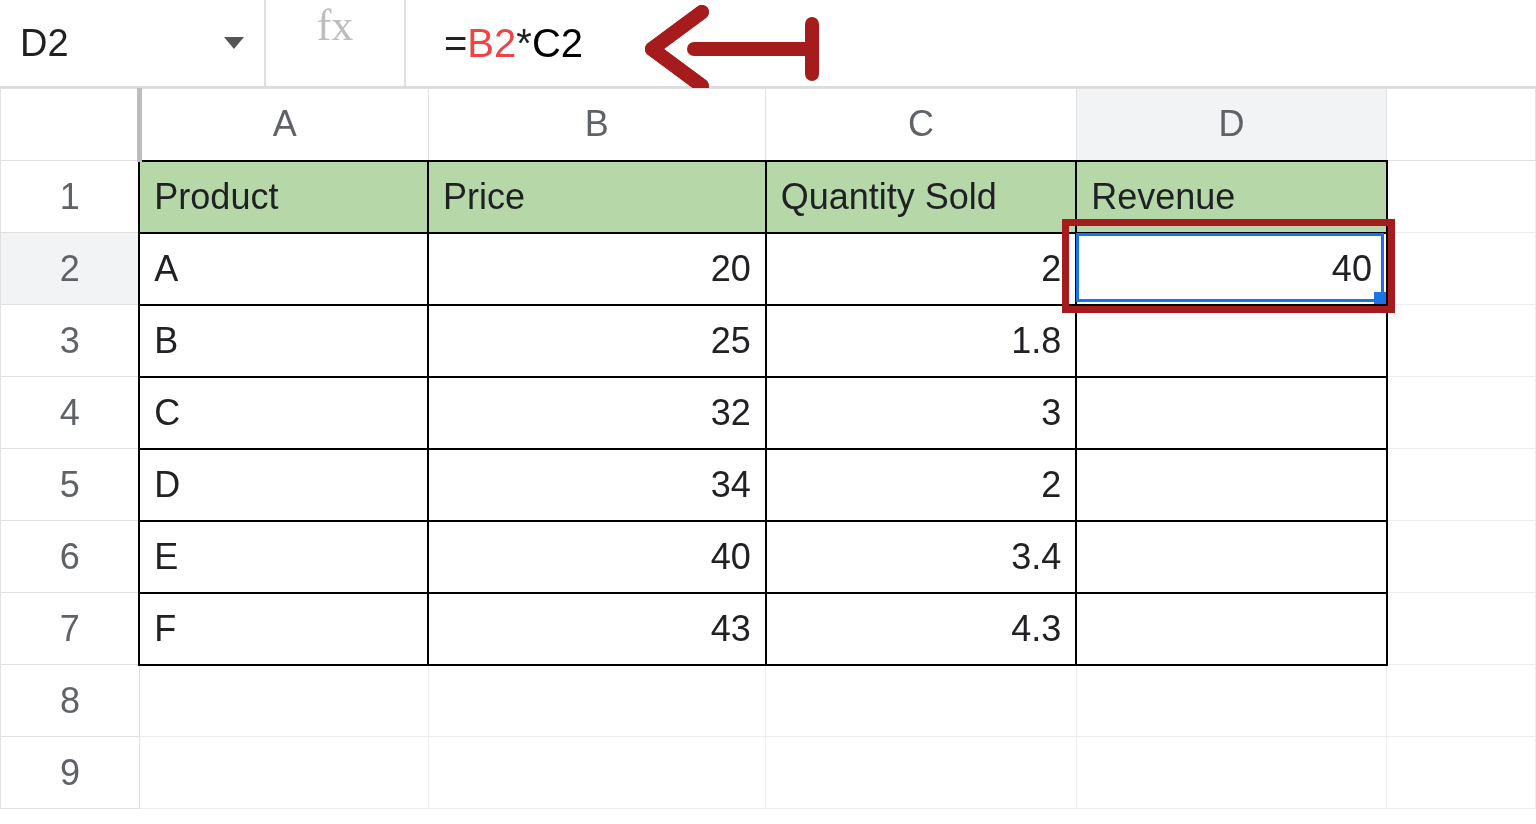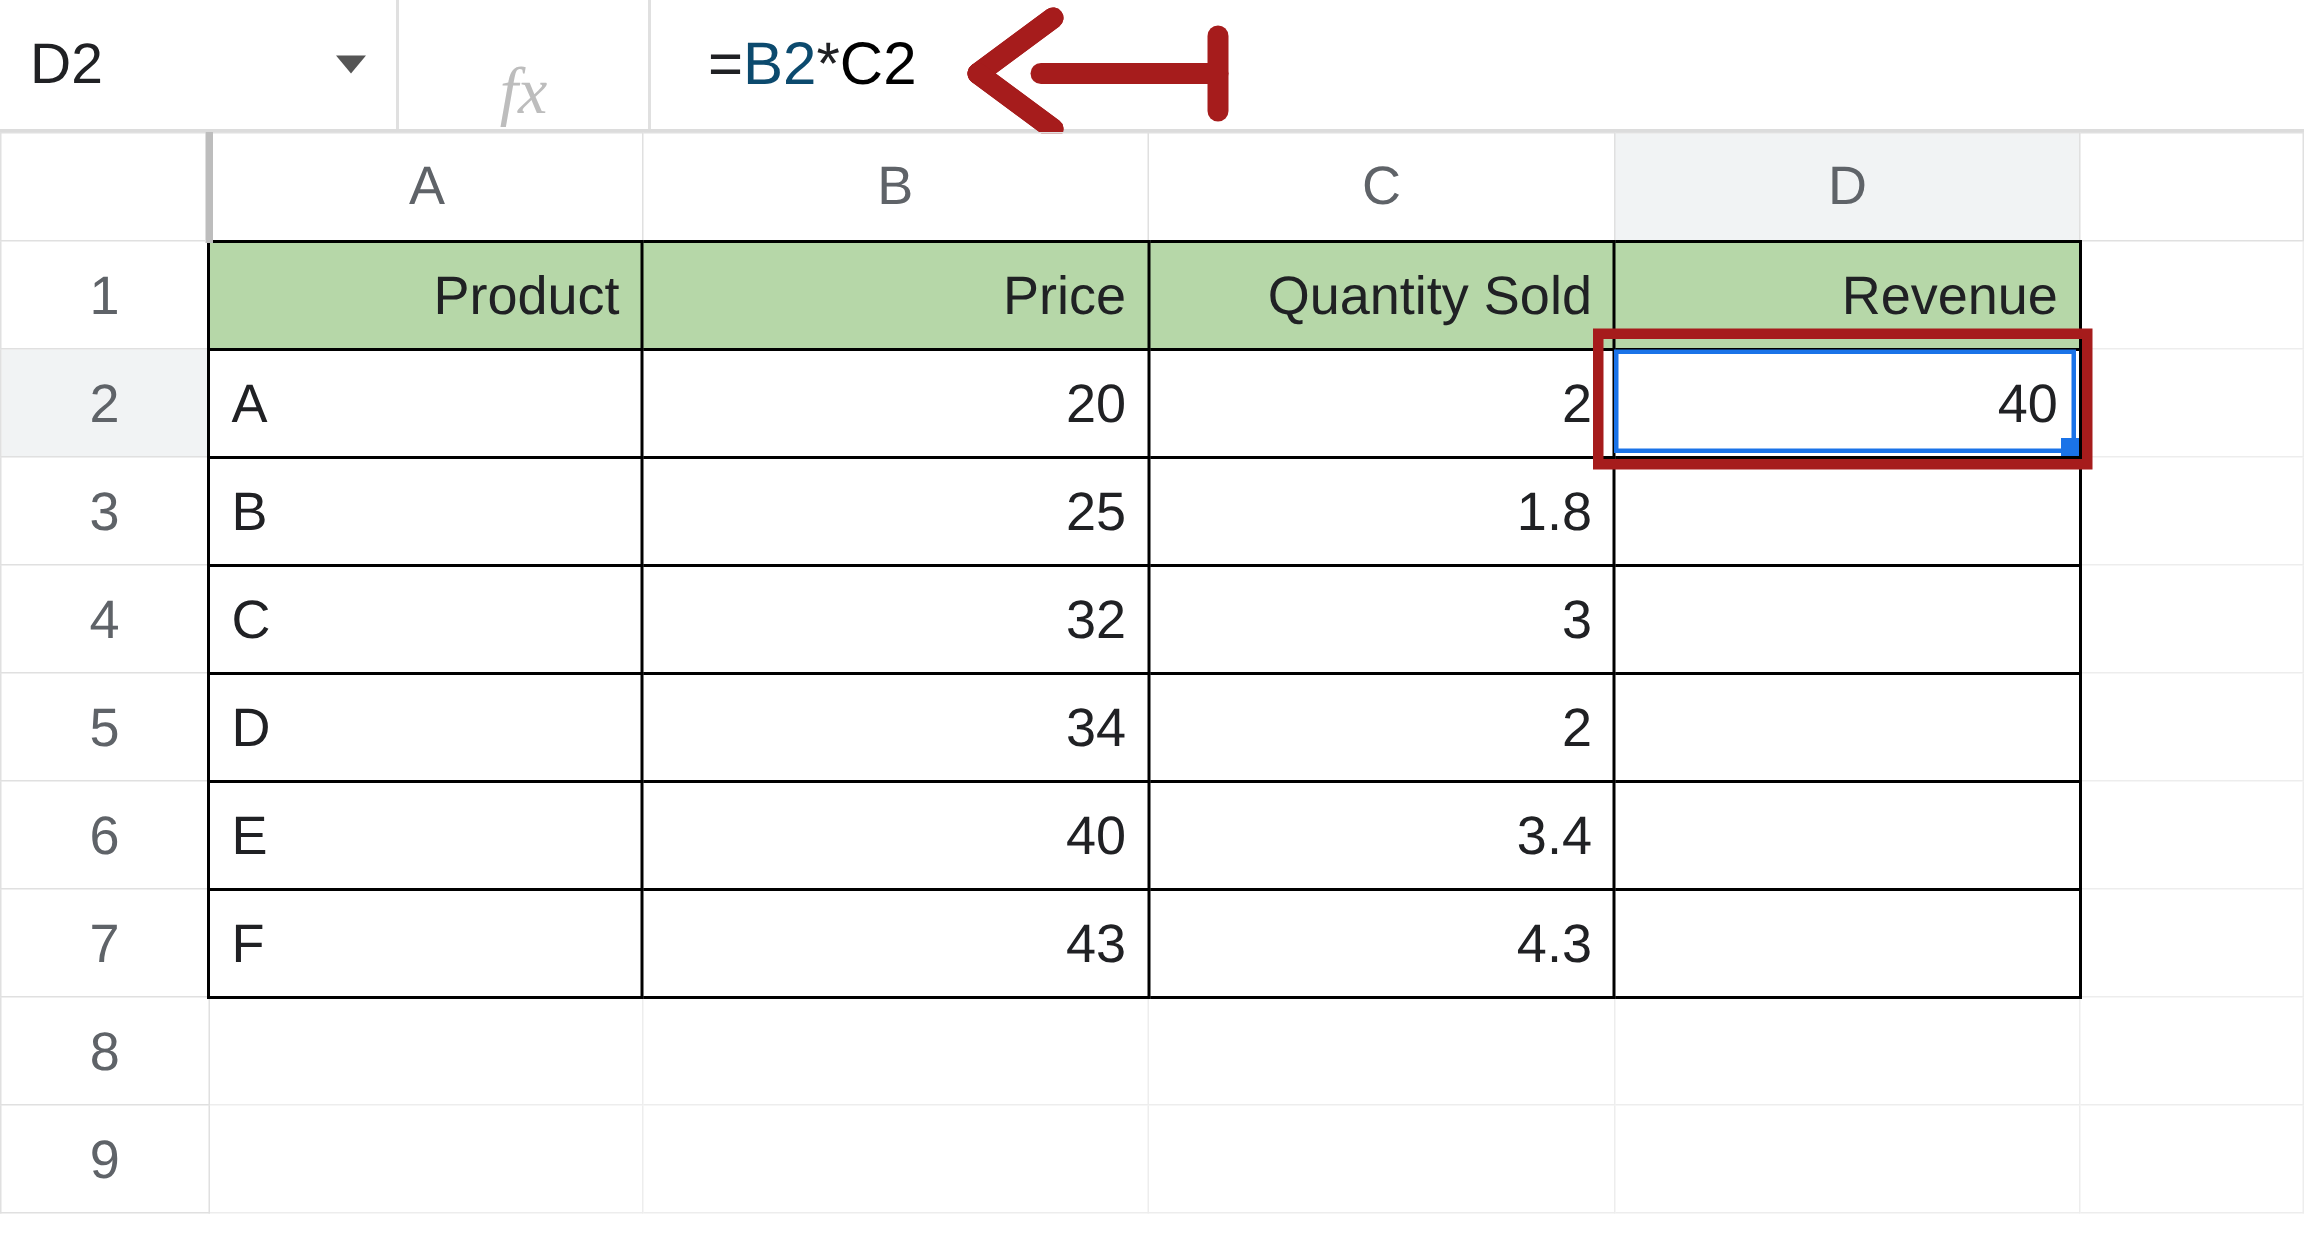--- a/index.html
+++ b/index.html
@@ -16,34 +16,34 @@
   }
   .name-box {
     width:260px; height:100%;
     display:flex; align-items:center; justify-content:space-between;
     padding:0 20px 0 14px;
     border-right:2px solid #e0e0e0;
   }
   .name-box-text { font-weight:400; font-size:38px; }
   .dropdown-icon { width:0; height:0; border-left:10px solid transparent; border-right:10px solid transparent; border-top:12px solid #555; }
   .fx-box {
-    width:168px; height:100%;
-    display:flex; align-items:flex-end; justify-content:center;
+    width:140px; height:100%;
+    display:flex; align-items:flex-start; justify-content:center;
     border-right:2px solid #e0e0e0;
-    font-style:italic; color:#bdbdbd; font-size:44px;
+    color:#bdbdbd; font-size:44px;
     font-family: "Times New Roman", serif;
   }
   .formula-content {
     flex:1; display:flex; align-items:center;
     padding-left:38px;
     font-size:40px;
     position:relative;
   }
   .tok-eq, .tok-op { color:#202124; }
-  .tok-ref1 { color:#0c4a6e; }      
+  .tok-ref1 { color:#ef4444; }      
   .tok-ref2 { color:#000000; }      
 
   
   .grid-area { position:relative; }
   table.sheet { border-collapse:collapse; table-layout:fixed; }
   th, td { font-size:36px; }
   th.col-hdr, td.row-hdr {
     background:#fff; color:#5f6368; font-weight:400;
     border:1px solid #e0e0e0;
   }
@@ -63,21 +63,21 @@
 
   
   td.cell { border:1px solid #ededed; background:#fff; }
 
   
   td.tab { border:2px solid #000; padding:0 14px; }
   td.tab.num { text-align:right;padding-left:41px; }
   td.tab.txt { text-align:left; }
 
   
-  td.hdr { background:#b6d7a8; font-weight:400; text-align:right; }
+  td.hdr { background:#b6d7a8; font-weight:400; text-align:left; }
 
   
   th.col-hdr.sel { background:#f1f3f4; }
   
   td.row-hdr.sel { background:#f1f3f4; }
 
   
   th.corner { border-bottom:5px solid #bdbdbd; border-right:5px solid #bdbdbd;}
   
   tr.colhdr th { border-bottom:1px solid #e0e0e0; }

